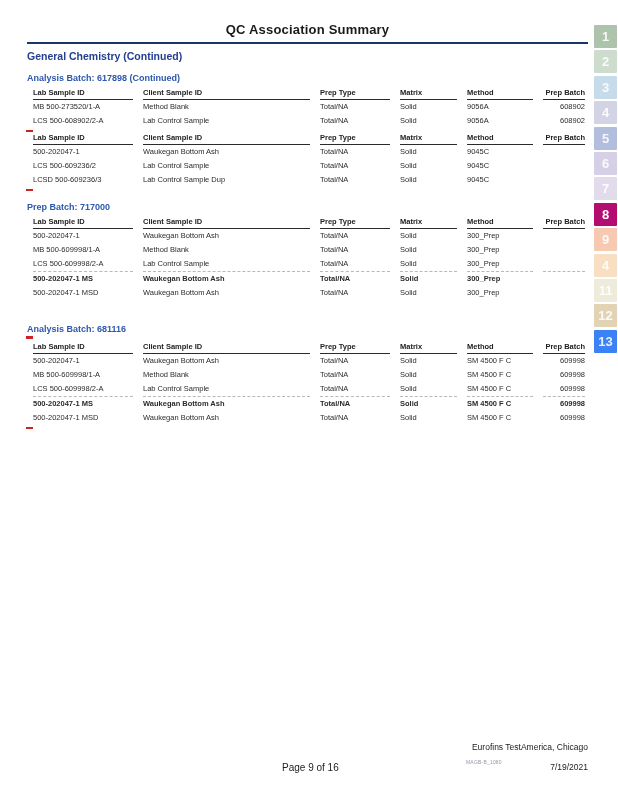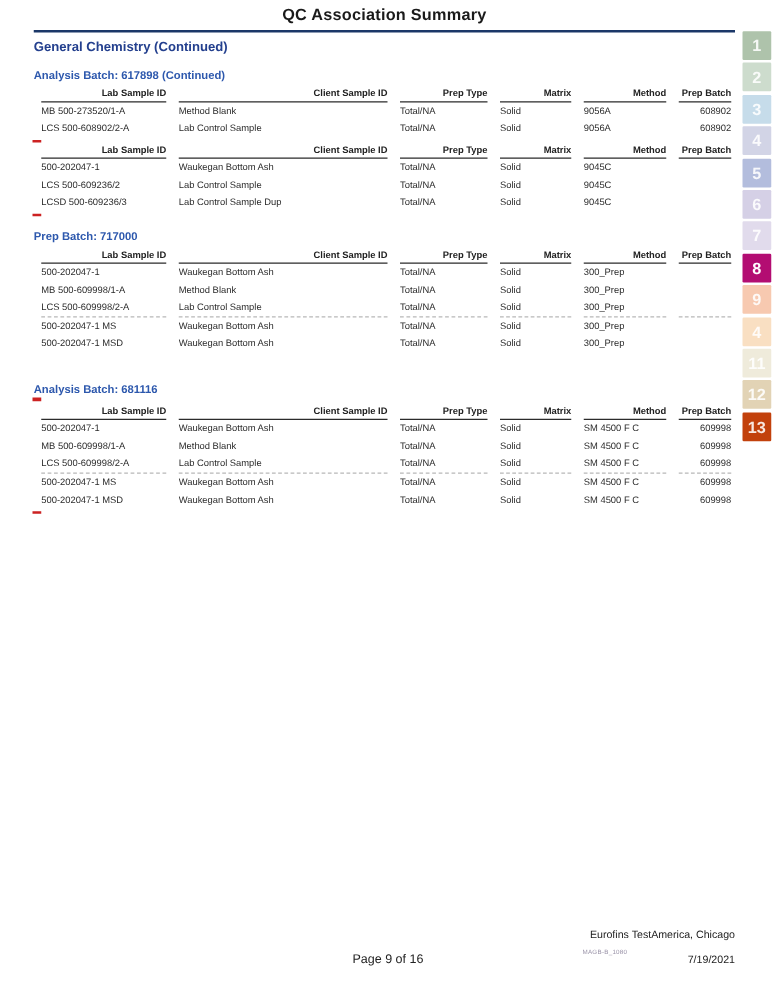--- a/index.html
+++ b/index.html
@@ -25,21 +25,21 @@
     color:rgba(255,255,255,0.88);
     border-radius:1px;
     cursor:pointer;
   }
   .tab.active { color:#ffffff; }
 
   
   .content { padding:0 30px 0 27px; }
   .doc-title {
     text-align:center; font-size:13px; font-weight:bold;
-    padding-top:4px; color:#1a1a1a; letter-spacing:0.2px;
+    padding-top:22px; color:#1a1a1a; letter-spacing:0.2px;
   }
   .meta-row { position:relative; margin-top:4px; font-size:8.5px; line-height:11.5px; }
   .meta-left { }
   .job-id { position:absolute; right:0; top:0; font-size:8.5px; }
   .rule {
     height:2px; background:#1b3768; margin-top:5px;
   }
   .gc-title {
     margin-top:6px; font-size:10.5px; font-weight:bold; color:#24408e;
   }
@@ -49,31 +49,31 @@
     margin:11px 0 5px; font-size:9px; font-weight:bold; color:#2d58ad;
   }
   .batch-heading.gap-top { margin-top:24px; }
   table.qc {
     border-collapse:separate; border-spacing:10px 0;
     table-layout:fixed; width:572px;
     margin-left:-4px;
     font-size:7.5px; line-height:1;
   }
   table.qc th {
-    text-align:right; font-weight:bold; font-size:7.5px;
+    text-align:left; font-weight:bold; font-size:7.5px;
     border-bottom:1.2px solid #2b2b2b;
     padding:1px 0 2.5px;
     white-space:nowrap;
   }
   table.qc td {
     padding:3px 0 3.5px; white-space:nowrap; overflow:hidden;
     color:#2b2b2b;
   }
   table.qc th.c6, table.qc td.c6 { text-align:right; }
-  tr.divider-top td { border-top:1px dashed #b8b8b8; }
+  tr.divider-top td { border-top:1px dashed #b8b8b8;font-weight:bold; }
 
   .red-mark {
     width:7px; height:2.2px; background:#cc2222;
     margin:2px 0 1px -1px;
   }
   .red-mark.under-heading { margin:-3px 0 3px -1px; }
 
   
   .footer-lab   { position:absolute; right:30px; top:742px; font-size:8.5px; color:#222; }
   .footer-stamp { position:absolute; left:466px; top:759px; font-size:5px; color:#9a93a8; letter-spacing:0.2px; }
@@ -92,21 +92,21 @@
       <div class="tab" style="background-color: rgb(198, 220, 234);">3</div>
       <div class="tab" style="background-color: rgb(210, 212, 230);">4</div>
       <div class="tab" style="background-color: rgb(179, 189, 221);">5</div>
       <div class="tab" style="background-color: rgb(213, 208, 230);">6</div>
       <div class="tab" style="background-color: rgb(225, 219, 236);">7</div>
       <div class="tab active" style="background-color: rgb(179, 13, 114);">8</div>
       <div class="tab" style="background-color: rgb(247, 201, 176);">9</div>
       <div class="tab" style="background-color: rgb(249, 223, 194);">4</div>
       <div class="tab" style="background-color: rgb(239, 235, 219);">11</div>
       <div class="tab" style="background-color: rgb(226, 211, 181);">12</div>
-      <div class="tab" style="background-color: #c2410c;">13</div>
+      <div class="tab" style="background-color: #3b82f6;">13</div>
     </div>
 
   <div class="content">
     <div class="doc-title">QC Association Summary</div>
 
 
     <div class="rule"></div>
 
     <div class="gc-title">General Chemistry (Continued)</div>
 

